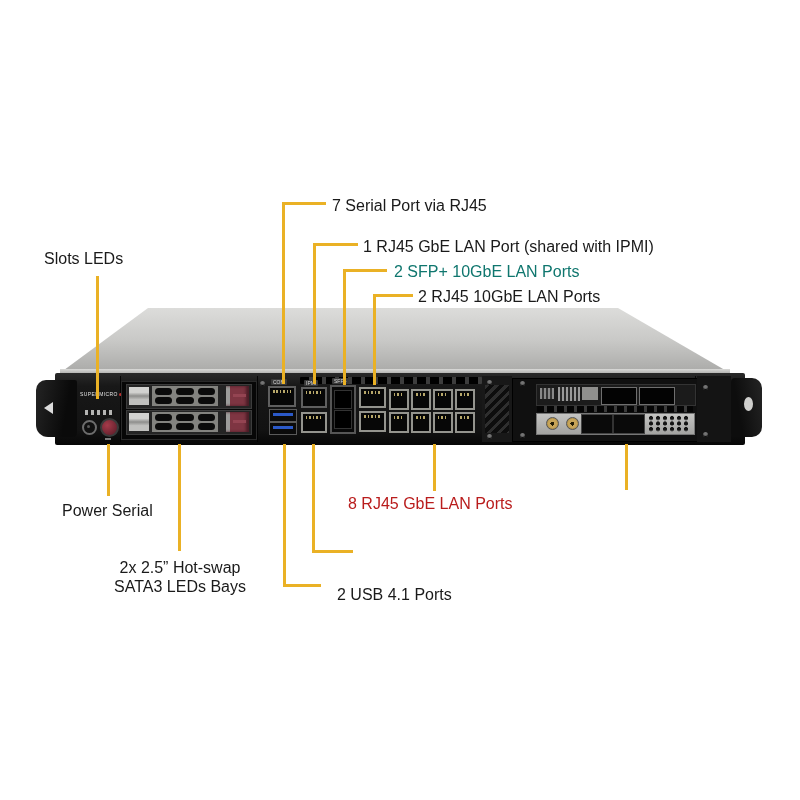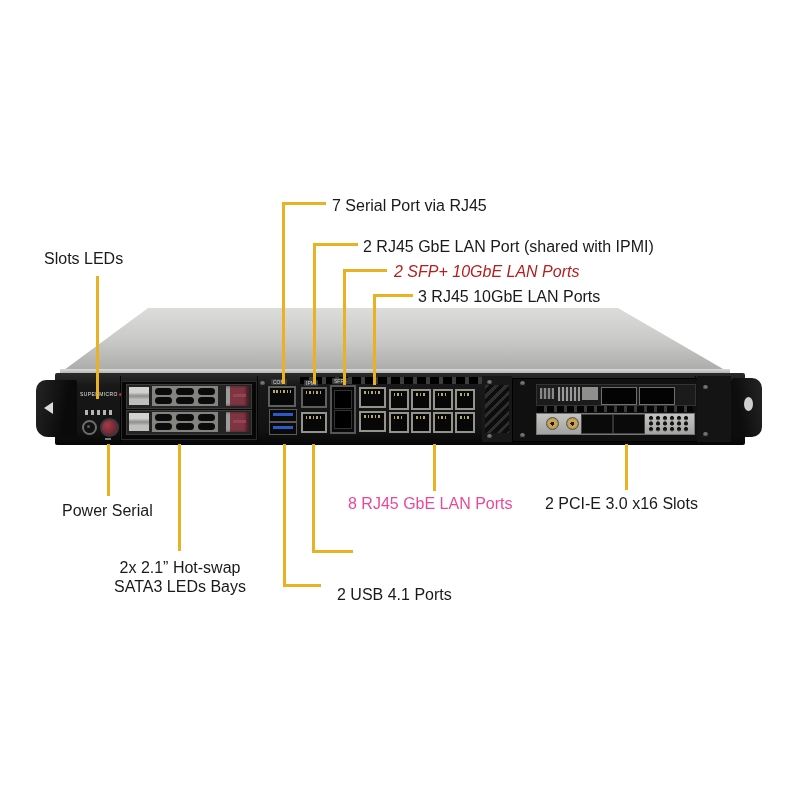--- a/index.html
+++ b/index.html
@@ -243,30 +243,29 @@
   <div class="cl" style="left: 283px; top: 444px; width: 3px; height: 143px; background: rgb(234, 177, 37);"></div>
   <div class="cl" style="left: 283px; top: 584px; width: 38px; height: 3px; background: rgb(234, 177, 37);"></div>
 
   <div class="cl" style="left: 312px; top: 444px; width: 3px; height: 109px; background: rgb(234, 177, 37);"></div>
   <div class="cl" style="left: 312px; top: 550px; width: 41px; height: 3px; background: rgb(234, 177, 37);"></div>
 
   <div class="cl" style="left: 433px; top: 444px; width: 3px; height: 47px; background: rgb(234, 177, 37);"></div>
   <div class="cl" style="left: 625px; top: 444px; width: 3px; height: 46px; background: rgb(234, 177, 37);"></div>
 
   <div class="lbl" style="left: 332px; top: 196px; color: rgb(26, 26, 26);">7 Serial Port via RJ45</div>
-  <div class="lbl" style="left: 363px; top: 237px; color: rgb(26, 26, 26);">2 RJ45 GbE LAN Port (shared with IPMI)</div>
-  <div class="lbl" style="left: 394px; top: 262px; color: #b91c1c; font-style: italic;">2 SFP+ 10GbE LAN Ports</div>
-  <div class="lbl" style="left: 418px; top: 287px; color: rgb(26, 26, 26);">3 RJ45 10GbE LAN Ports</div>
+  <div class="lbl" style="left: 363px; top: 237px; color: rgb(26, 26, 26);">1 RJ45 GbE LAN Port (shared with IPMI)</div>
+  <div class="lbl" style="left: 394px; top: 262px; color: #0f766e;">2 SFP+ 10GbE LAN Ports</div>
+  <div class="lbl" style="left: 418px; top: 287px; color: rgb(26, 26, 26);">2 RJ45 10GbE LAN Ports</div>
 
   <div class="lbl" style="left: 44px; top: 249px; color: rgb(26, 26, 26);">Slots LEDs</div>
 
   <div class="lbl" style="left: 62px; top: 501px; color: rgb(26, 26, 26);">Power Serial</div>
 
   <div class="lbl" style="left: 85px; top: 558px; width: 190px; text-align: center; white-space: normal; color: rgb(26, 26, 26);">
-    <div>2x 2.1” Hot-swap</div>
+    <div>2x 2.5” Hot-swap</div>
     <div>SATA3 LEDs Bays</div>
   </div>
 
-  <div class="lbl" style="left: 348px; top: 494px; color: #ec4899;">8 RJ45 GbE LAN Ports</div>
-  <div class="lbl" style="left: 545px; top: 494px; color: rgb(26, 26, 26);">2 PCI-E 3.0 x16 Slots</div>
+  <div class="lbl" style="left: 348px; top: 494px; color: #b91c1c;">8 RJ45 GbE LAN Ports</div>
   <div class="lbl" style="left: 337px; top: 585px; color: rgb(26, 26, 26);">2 USB 4.1 Ports</div>
 
 </div>
 
 </body></html>

